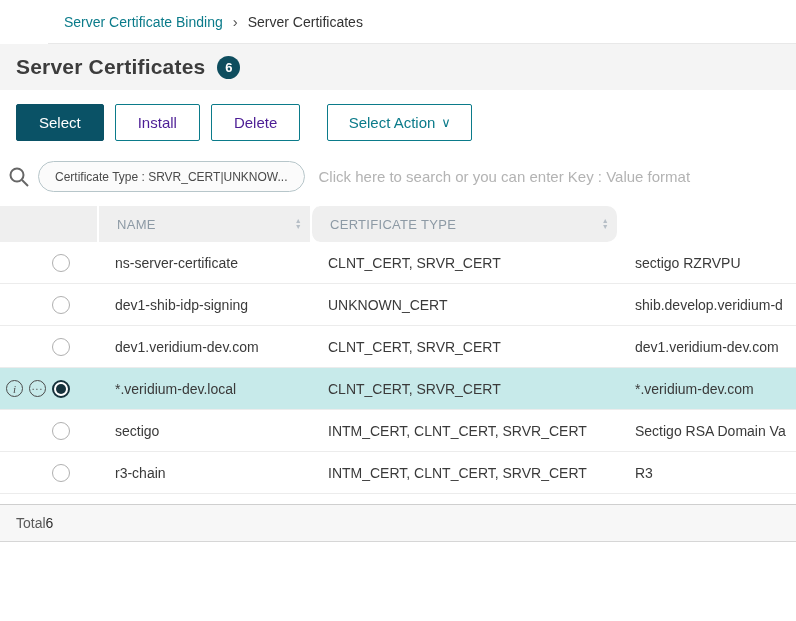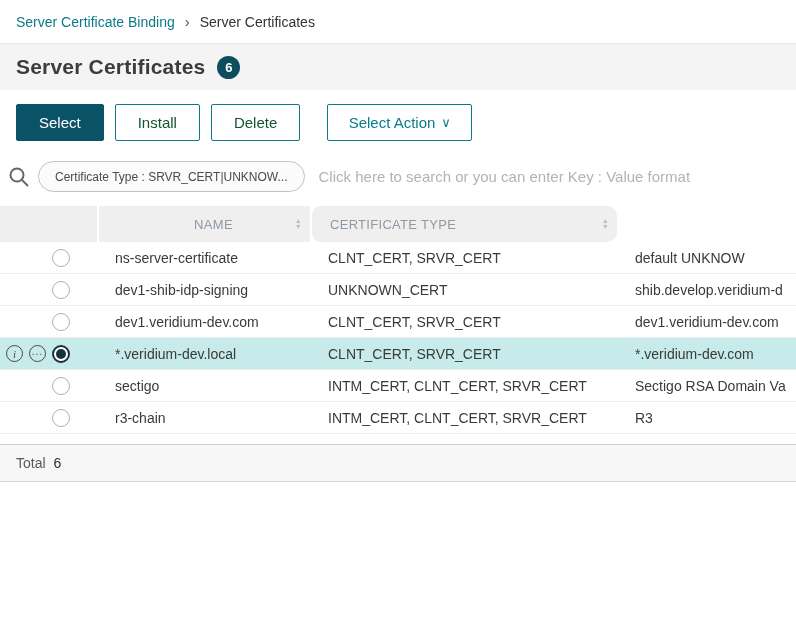--- a/index.html
+++ b/index.html
@@ -1,68 +1,68 @@
 <!DOCTYPE html>
 <html><head>
 <meta charset="utf-8">
 <style>
   * { box-sizing: border-box; margin: 0; padding: 0; }
   html, body { width: 796px; height: 621px; background: #fff; overflow: hidden; }
   body { font-family: "Liberation Sans", sans-serif; color: #333; position: relative; }
 
   
-  .breadcrumb-bar { height: 44px; display: flex; align-items: center; padding: 4px 16px; border-bottom: 1px solid #e8e8e8; background: #fff; }
+  .breadcrumb-bar { height: 44px; display: flex; align-items: center; padding: 4px 16px; border-bottom: 1px solid #e8e8e8; background: #fff; margin-left: 48px; }
   .crumb-link { color: #0b7b8a; text-decoration: none; font-size: 14px; cursor: pointer; }
   .crumb-sep { color: #555; margin: 0 10px; font-size: 15px; }
   .crumb-current { color: #333; font-size: 14px; }
 
   
   .title-bar { height: 46px; background: #f4f4f4; display: flex; align-items: center; padding: 0 16px; }
   .page-title { font-size: 21px; font-weight: 600; color: #3c3c3c; letter-spacing: 0.2px; }
   .count-badge { margin-left: 12px; width: 23px; height: 23px; border-radius: 50%; background: #0e4d5e; color: #fff; font-size: 13px; display: inline-flex; align-items: center; justify-content: center; font-weight: 600; }
 
   
   .toolbar { display: flex; align-items: center; padding: 14px 16px 12px 16px; gap: 11px; background: #fff; }
-  .btn { height: 37px; padding: 0 22px; font-size: 15px; font-family: "Liberation Sans", sans-serif; border-radius: 2px; cursor: pointer; background: #fff; border: 1px solid #0b7b8a; color: #14532d; }
+  .btn { height: 37px; padding: 0 22px; font-size: 15px; font-family: "Liberation Sans", sans-serif; border-radius: 2px; cursor: pointer; background: #fff; border: 1px solid #0b7b8a; color: #4c1d95; }
   .btn-primary { background: #0a5266; border: 1px solid #0a5266; color: #fff; }
   .btn-action { margin-left: 16px; color: #0b7b8a; padding: 0 2px; min-width: 145px; display: inline-flex; align-items: center; justify-content: center; gap: 6px; }
   .chev { font-size: 13px; color: #0b7b8a; }
 
   
   .search-bar { display: flex; align-items: center; padding: 8px 10px 14px 6px; background: #fff; }
   .search-icon { width: 26px; height: 26px; display: inline-flex; align-items: center; justify-content: center; margin-right: 6px; }
   .chip { border: 1px solid #b7c6ca; background: #fbfbfb; border-radius: 16px; height: 31px; display: inline-flex; align-items: center; padding: 0 16px; font-size: 12px; color: #4a4a4a; cursor: pointer; max-width: 330px; white-space: nowrap; }
   .search-input { flex: 1; border: none; outline: none; font-size: 15px; margin-left: 14px; color: #333; font-family: "Liberation Sans", sans-serif; background: transparent; }
   .search-input::placeholder { color: #b3b3b3; }
 
   
   .thead { display: flex; height: 36px; font-size: 13px; color: #8d9aa5; }
   .th { background: #efefef; display: flex; align-items: center; padding-left: 18px; position: relative; letter-spacing: 0.3px; }
   .th + .th { border-left: 2px solid #fff; }
   .c-sel { width: 97px; flex: none; padding-left: 0; }
-  .c-name { width: 213px; flex: none; justify-content: center; }
+  .c-name { width: 213px; flex: none; }
   .c-cert { width: 307px; flex: none; border-radius: 10px; }
   .c-common { flex: 1; overflow: hidden; }
   .sort { position: absolute; right: 8px; top: 50%; transform: translateY(-50%); display: flex; flex-direction: column; line-height: 6px; cursor: pointer; }
   .sort i { font-style: normal; font-size: 7px; color: #b6bec6; }
 
-  .trow { display: flex; height: 32px; border-bottom: 1px solid #ececec; align-items: center; background: #fff; }
+  .trow { display: flex; height: 42px; border-bottom: 1px solid #ececec; align-items: center; background: #fff; }
   .trow.selected { background: #c7eaea; }
   .cell { padding-left: 18px; font-size: 14px; color: #3a3a3a; white-space: nowrap; overflow: hidden; }
   .cell.c-sel { padding-left: 6px; display: flex; align-items: center; gap: 6px; }
   .radio { width: 18px; height: 18px; border-radius: 50%; border: 1px solid #b0b0b0; background: #fff; flex: none; cursor: pointer; margin-left: 46px; position: relative; }
   .selected .radio { margin-left: 0; border: 2px solid #16323c; }
   .radio.checked::after { content: ""; position: absolute; left: 50%; top: 50%; transform: translate(-50%,-50%); width: 10px; height: 10px; border-radius: 50%; background: #16323c; }
   .row-icon { width: 17px; height: 17px; border-radius: 50%; border: 1px solid #4a4a4a; display: inline-flex; align-items: center; justify-content: center; flex: none; cursor: pointer; color: #4a4a4a; background: transparent; }
   .row-icon.info { font-family: "Liberation Serif", serif; font-style: italic; font-size: 11px; }
   .row-icon.dots { font-size: 10px; letter-spacing: 1px; padding-bottom: 4px; }
 
   
   .spacer { height: 10px; background: #fff; }
-  .table-footer { border-top: 1px solid #cfcfcf; border-bottom: 1px solid #d6d6d6; background: #f7f7f7; height: 38px; display: flex; align-items: center; padding: 0 16px; gap: 8px; font-size: 14px; }
+  .table-footer { border-top: 1px solid #cfcfcf; border-bottom: 1px solid #d6d6d6; background: #f7f7f7; height: 38px; display: flex; align-items: center; padding: 0 16px; font-size: 14px; }
   .total-label { color: #5a5a5a; }
   .total-value { color: #2e2e2e; }
 </style>
 </head>
 <body>
 
 <div class="breadcrumb-bar">
   <a class="crumb-link">Server Certificate Binding</a>
   <span class="crumb-sep">›</span>
   <span class="crumb-current">Server Certificates</span>
@@ -115,21 +115,21 @@
 </div>
 
 <div>
 
   <div class="trow">
     <div class="cell c-sel">
         <span class="radio"></span>
       </div>
     <div class="cell c-name">ns-server-certificate</div>
     <div class="cell c-cert">CLNT_CERT, SRVR_CERT</div>
-    <div class="cell c-common">default UNKNOW</div>
+    <div class="cell c-common">sectigo RZRVPU</div>
   </div>
 
   <div class="trow">
     <div class="cell c-sel">
         <span class="radio"></span>
       </div>
     <div class="cell c-name">dev1-shib-idp-signing</div>
     <div class="cell c-cert">UNKNOWN_CERT</div>
     <div class="cell c-common">shib.develop.veridium-d</div>
   </div>

